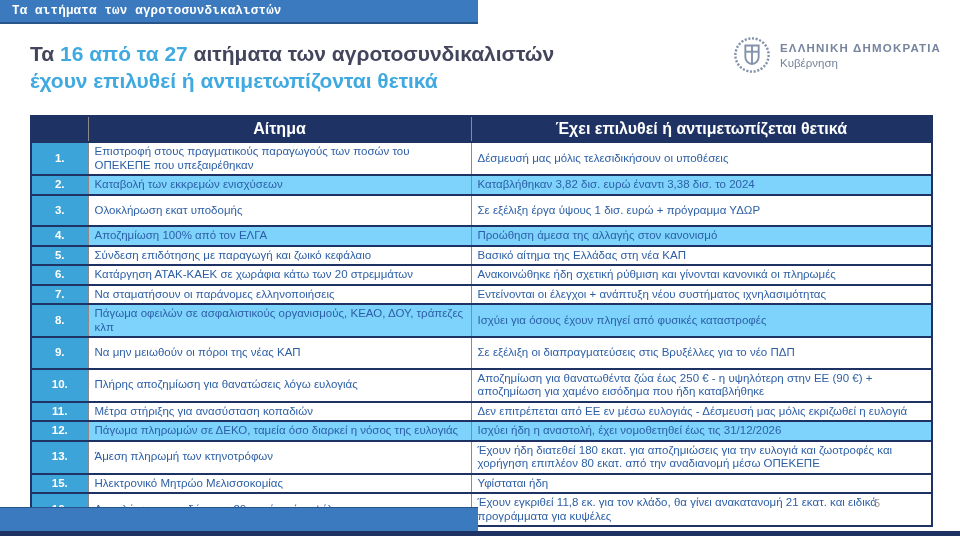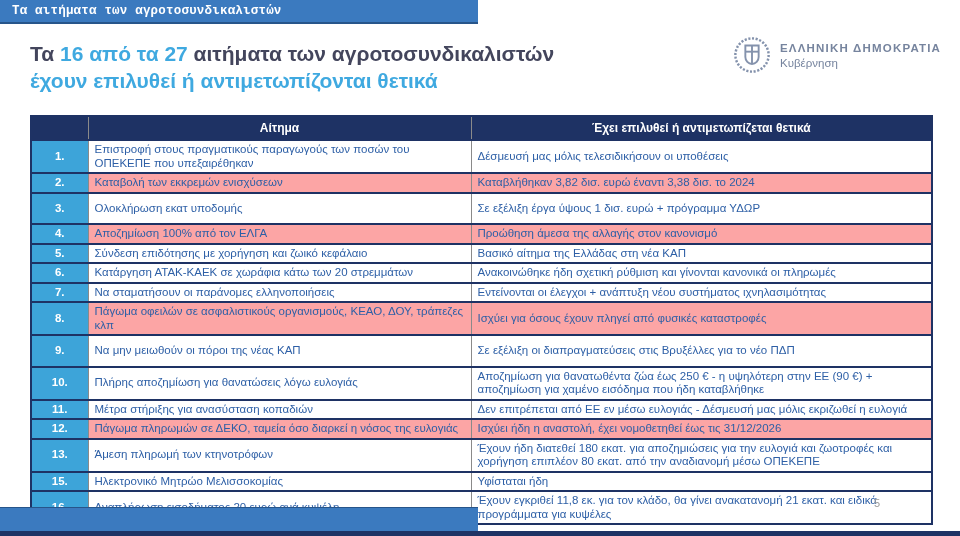--- a/index.html
+++ b/index.html
@@ -39,38 +39,38 @@
   
   table.demands{
     position:absolute;left:30px;top:115px;width:901px;
     border-collapse:collapse;table-layout:fixed;
     border:2px solid #1e3264;
   }
   table.demands col.c-num{width:57px;}
   table.demands col.c-req{width:383px;}
   table.demands col.c-sta{width:461px;}
   table.demands th{
-    background:#1e3264;color:#ffffff;font-size:12px;font-weight:bold;
+    background:#1e3264;color:#ffffff;font-size:16px;font-weight:bold;
     text-align:center;padding:3px 4px;height:16px;
     border-right:1px solid #8a8a8a;
   }
   table.demands th:last-child{border-right:none;}
   table.demands td{
     font-size:11.5px;color:#2d5fa6;line-height:13.5px;
     padding:2px 6px;vertical-align:middle;
     border-top:2px solid #1e3264;
     border-right:1px solid #8a8a8a;
     background:#ffffff;
   }
   table.demands td:last-child{border-right:none;}
   table.demands td.num{
     background:#3da4d9;color:#ffffff;font-weight:bold;
     text-align:center;font-size:11.5px;
   }
-  table.demands tr.shaded td{background:#fca5a5;}
+  table.demands tr.shaded td{background:#7dd3fc;}
   table.demands tr.shaded td.num{background:#3da4d9;}
   table.demands tr.tall td{padding-top:8px;padding-bottom:8px;}
   
   .page-number{
     position:absolute;left:874px;top:497px;
     color:#9b9b9b;font-size:11px;
   }
   .bottom-accent{
     position:absolute;left:0;bottom:5px;width:478px;height:23px;
     background:#3b7abf;border-top:1px solid #27558a;
@@ -133,21 +133,21 @@
         <td>Ολοκλήρωση εκατ υποδομής</td>
         <td>Σε εξέλιξη έργα ύψους 1 δισ. ευρώ + πρόγραμμα ΥΔΩΡ</td>
       </tr>
       <tr class="shaded">
         <td class="num">4.</td>
         <td>Αποζημίωση 100% από τον ΕΛΓΑ</td>
         <td>Προώθηση άμεσα της αλλαγής στον κανονισμό</td>
       </tr>
       <tr>
         <td class="num">5.</td>
-        <td>Σύνδεση επιδότησης με χορήγηση και ζωικό κεφάλαιο</td>
+        <td>Σύνδεση επιδότησης με παραγωγή και ζωικό κεφάλαιο</td>
         <td>Βασικό αίτημα της Ελλάδας στη νέα ΚΑΠ</td>
       </tr>
       <tr>
         <td class="num">6.</td>
         <td>Κατάργηση ΑΤΑΚ-ΚΑΕΚ σε χωράφια κάτω των 20 στρεμμάτων</td>
         <td>Ανακοινώθηκε ήδη σχετική ρύθμιση και γίνονται κανονικά οι πληρωμές</td>
       </tr>
       <tr>
         <td class="num">7.</td>
         <td>Να σταματήσουν οι παράνομες ελληνοποιήσεις</td>

